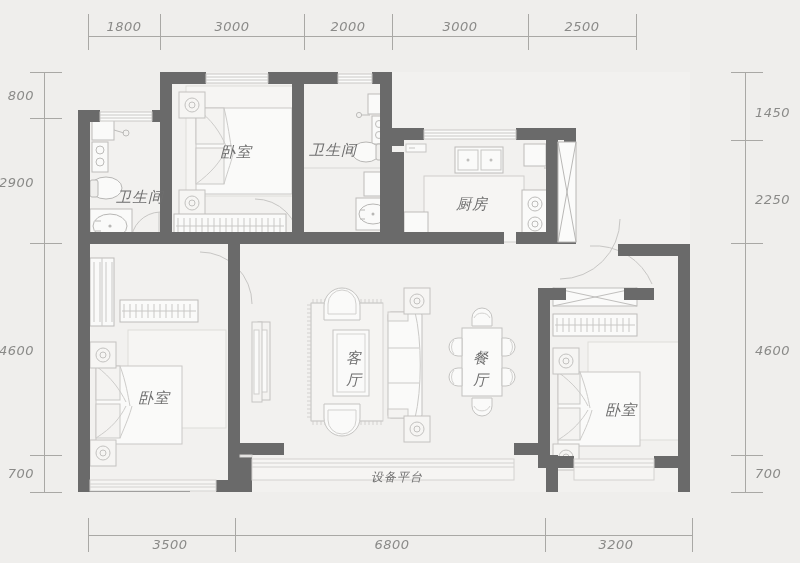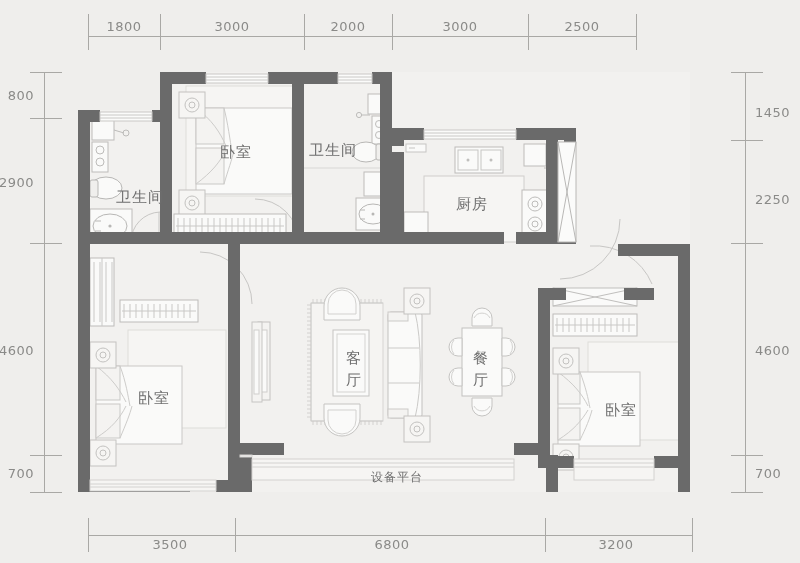--- a/index.html
+++ b/index.html
@@ -3,21 +3,21 @@
 <meta charset="utf-8">
 <style>
   html,body{margin:0;padding:0;}
   body{
     width:800px;height:563px;
     background:#efeeec;
     font-family:"DejaVu Sans","Liberation Sans",sans-serif;
     overflow:hidden;
     position:relative;
   }
-  #stage{position:absolute;inset:0;width:800px;height:563px;}
+  #stage{position:absolute;inset:0;width:800px;height:563px;font-style:italic;}
   svg{display:block;}
   .dimtxt{
     font-family:"DejaVu Sans","Liberation Sans",sans-serif;
     font-size:13px;fill:#8a8a88;letter-spacing:.5px;
   }
   .roomtxt{
     font-family:"DejaVu Sans","Liberation Sans",sans-serif;
     font-size:15px;fill:#6e6e6e;letter-spacing:1px;
   }
   .small{font-size:12px;}

